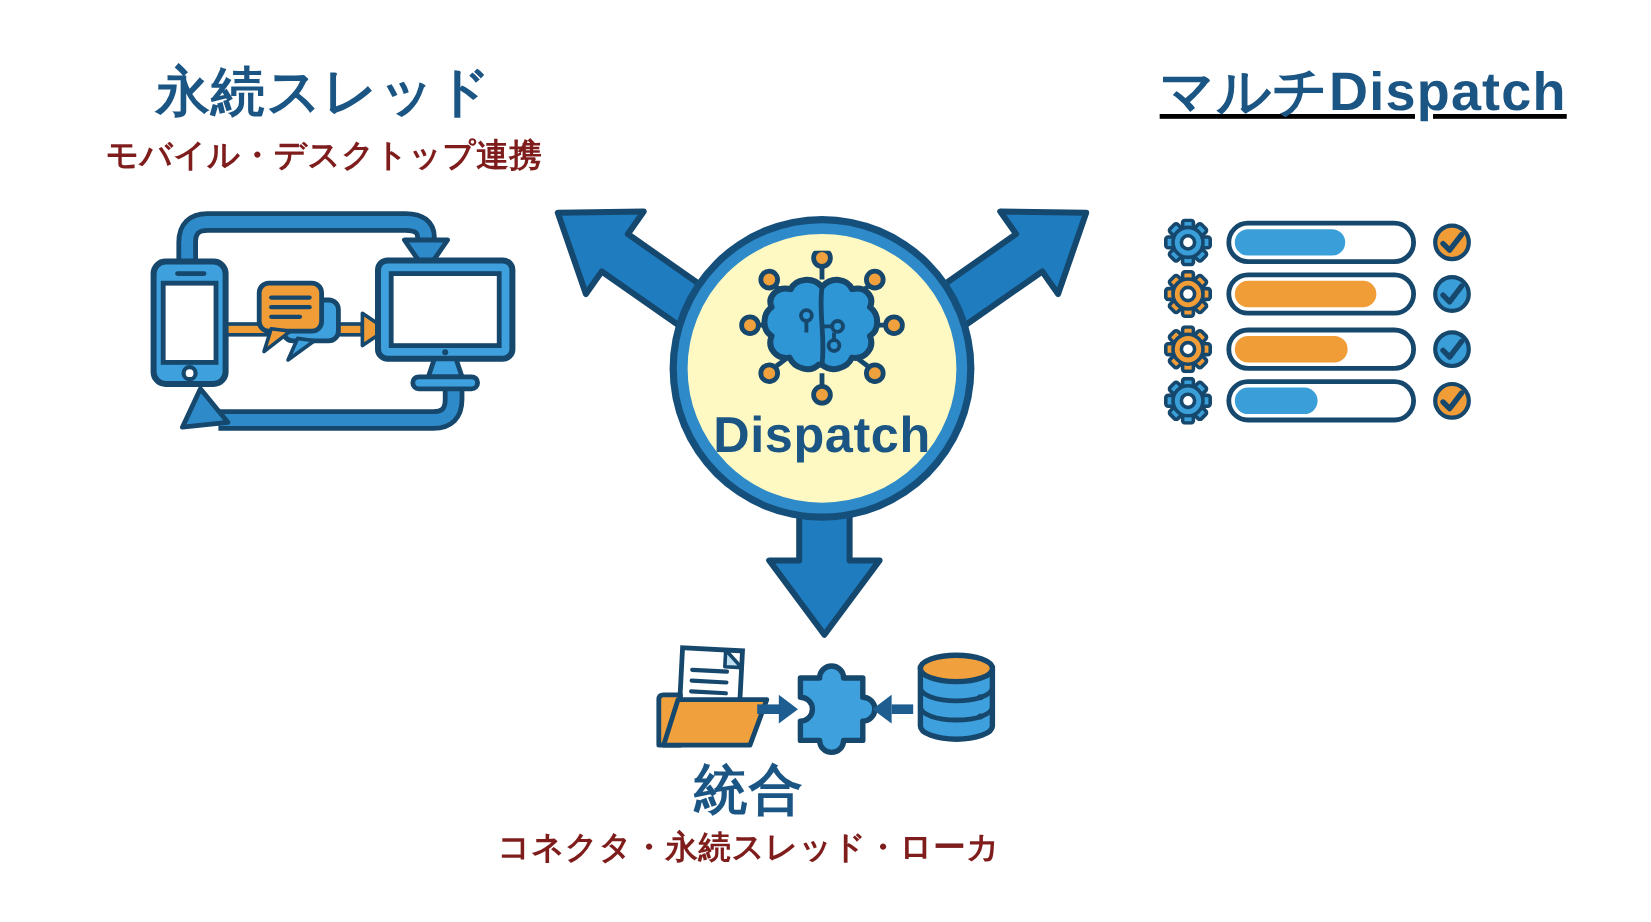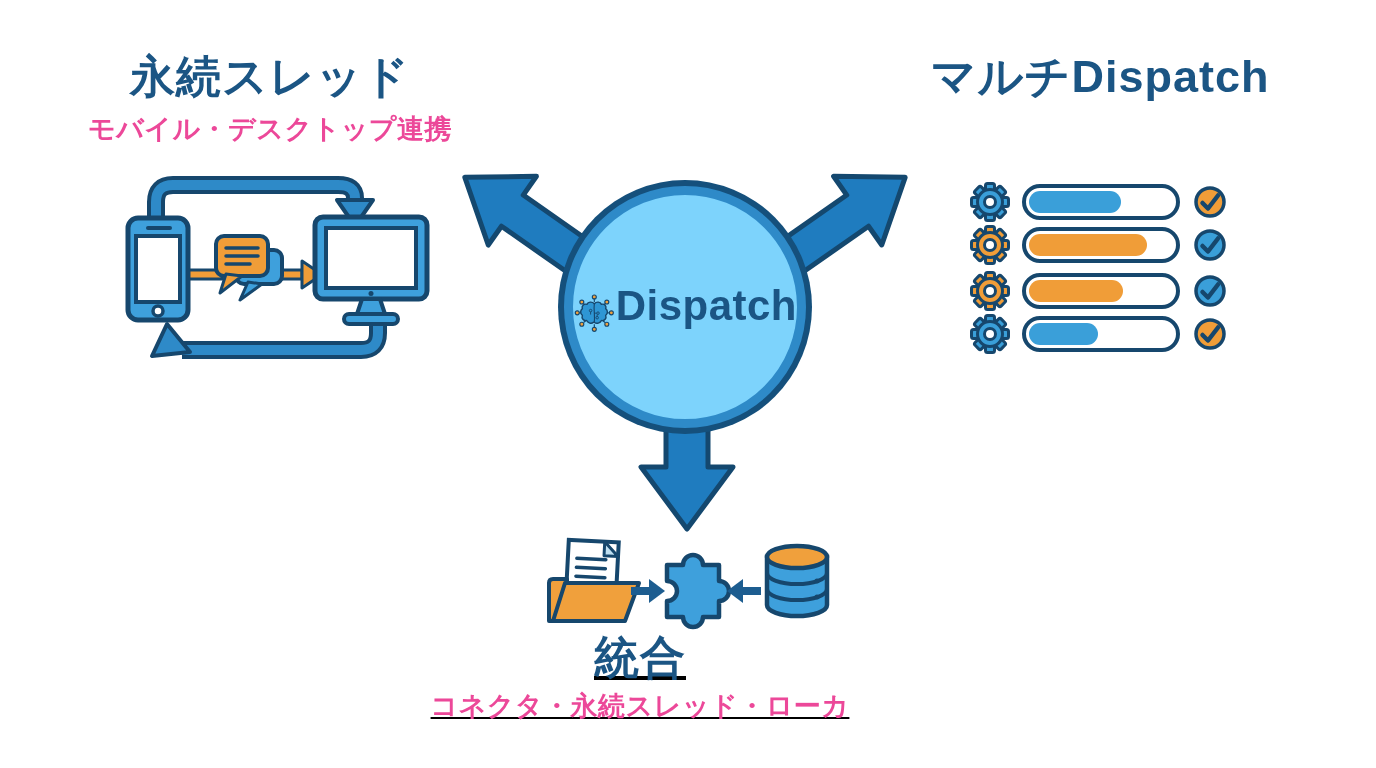--- a/index.html
+++ b/index.html
@@ -6,27 +6,27 @@
   #canvas{
     position:relative;width:1376px;height:725px;overflow:hidden;background:#ffffff;
     font-family:"Liberation Sans","DejaVu Sans",sans-serif;
   }
   .abs{position:absolute;}
   .feature-block{position:absolute;width:440px;text-align:center;z-index:3;}
   .feature-title{
     font-size:45px;font-weight:700;color:#1b5584;line-height:1.1;letter-spacing:1px;
   }
   .feature-sub{
-    font-size:27px;font-weight:700;color:#ec4899;margin-top:9px;letter-spacing:0.5px;
+    font-size:27px;font-weight:700;color:#7f1d1d;margin-top:9px;letter-spacing:0.5px;
   }
   
   .hub{
     position:absolute;left:564px;top:186px;width:224px;height:224px;border-radius:50%;
-    background:#7dd3fc;border:9px solid #2e8ac8;box-shadow:0 0 0 6px #15507c;
-    z-index:2;display:flex;flex-direction:row;align-items:center;justify-content:flex-start;
+    background:#fef9c3;border:9px solid #2e8ac8;box-shadow:0 0 0 6px #15507c;
+    z-index:2;display:flex;flex-direction:column;align-items:center;justify-content:flex-start;
   }
   .hub-label{
     font-size:42px;font-weight:700;color:#1b5584;margin-top:-2px;letter-spacing:0.5px;
   }
   
   .tasks{position:absolute;left:970px;top:182px;width:258px;z-index:2;}
   .task-row{display:flex;align-items:center;height:40px;margin-bottom:3px;}
   .task-row .gear{margin-right:12px;flex:0 0 auto;}
   .pbar{
     box-sizing:border-box;width:158px;height:36px;border:4px solid #16476d;border-radius:18px;
@@ -50,25 +50,25 @@
     <g transform="translate(687,412) rotate(90)">
       <polygon points="0,-21 55,-21 55,-46 117,0 55,46 55,21 0,21" fill="#1f7cbf" stroke="#14486f" stroke-width="5" stroke-linejoin="round"></polygon>
     </g>
   </svg>
 
   <div class="feature-block" style="left:50px;top:52px;">
     <div class="feature-title">永続スレッド</div>
     <div class="feature-sub">モバイル・デスクトップ連携</div>
   </div>
 
-  <div class="feature-block" style="left:880px;top:52px;">
+  <div class="feature-block" style="left:916px;top:52px;text-decoration:underline;">
     <div class="feature-title">マルチDispatch</div>
   </div>
 
-  <div class="feature-block" style="left:420px;top:633px;text-decoration:underline;">
+  <div class="feature-block" style="left:404px;top:633px;">
     <div class="feature-title">統合</div>
     <div class="feature-sub" style="margin-top:5px;">コネクタ・永続スレッド・ローカルファイル</div>
   </div>
 
   <div class="hub">
     <svg width="150" height="132" viewBox="0 0 150 132" style="margin-top:14px;">
       <g transform="translate(75,64)">
 
         <g stroke="#16476d" stroke-width="4">
           <line x1="0" y1="-40" x2="0" y2="-52"></line>

